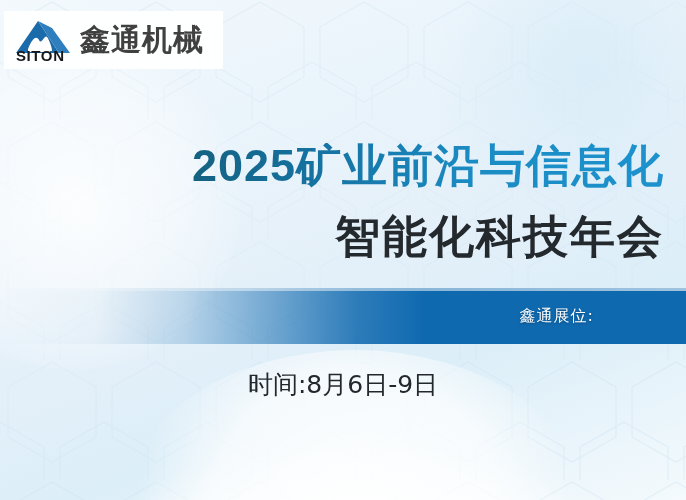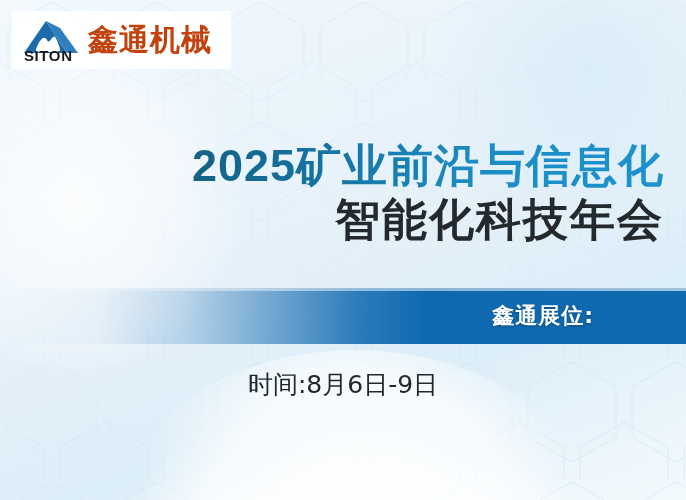--- a/index.html
+++ b/index.html
@@ -51,21 +51,21 @@
     right: -60px; top: -80px;
     width: 320px; height: 300px;
     border-radius: 50%;
     background: radial-gradient(circle, rgba(214,235,247,0.75) 0%, rgba(214,235,247,0) 70%);
     pointer-events: none;
   }
 
   
   .logo-box {
     position: absolute;
-    left: 12px;
+    left: 4px;
     top: 11px;
     width: 219px;
     height: 58px;
     background: rgba(255,255,255,0.92);
     display: flex;
     align-items: center;
     padding-left: 8px;
     box-sizing: border-box;
   }
   .logo-mark {
@@ -82,21 +82,21 @@
     font-size: 15px;
     font-weight: bold;
     letter-spacing: 0.6px;
     color: #17181a;
     font-family: "Liberation Sans", sans-serif;
   }
   .logo-cn {
     margin-left: 6px;
     font-size: 30px;
     font-weight: bold;
-    color: #c2410c;
+    color: #404040;
     letter-spacing: 1px;
     line-height: 1;
     font-family: "DejaVu Sans", "Liberation Sans", sans-serif;
     text-align: center;
   }
 
   
   .headline {
     position: absolute;
     left: 0;
@@ -111,21 +111,21 @@
     line-height: 1.04;
     background: linear-gradient(90deg, #0d4a5e 0%, #14576f 18%, #1573a2 48%, #1b8cc4 72%, #1d92cd 100%);
     -webkit-background-clip: text;
     background-clip: text;
     color: transparent;
     -webkit-text-fill-color: transparent;
     white-space: nowrap;
     font-family: Liberation Sans, sans-serif;
   }
   .headline-line2 {
-    margin-top: 7px;
+    margin-top: 24px;
     font-size: 45px;
     font-weight: bold;
     letter-spacing: 2px;
     line-height: 1.04;
     color: #24292e;
     white-space: nowrap;
     font-family: "DejaVu Sans", "Liberation Sans", sans-serif;
   }
 
   
@@ -150,22 +150,22 @@
     box-sizing: border-box;
   }
   .booth-band::after {
     content: "";
     position: absolute;
     left: 0; right: 0; top: 0;
     height: 3px;
     background: linear-gradient(90deg, rgba(255,255,255,0) 0%, rgba(255,255,255,0.45) 35%, rgba(255,255,255,0.6) 100%);
   }
   .booth-label {
-    font-size: 22px;
-    font-weight: bold;
+    font-size: 16px;
+    font-weight: normal;
     color: #ffffff;
     letter-spacing: 1px;
     text-shadow: 0 1px 2px rgba(4,45,80,0.55);
     font-family: "DejaVu Sans", "Liberation Sans", sans-serif;
   }
   .booth-number {
     margin-left: 18px;
     font-size: 46px;
     font-weight: bold;
     color: #ffffff;

